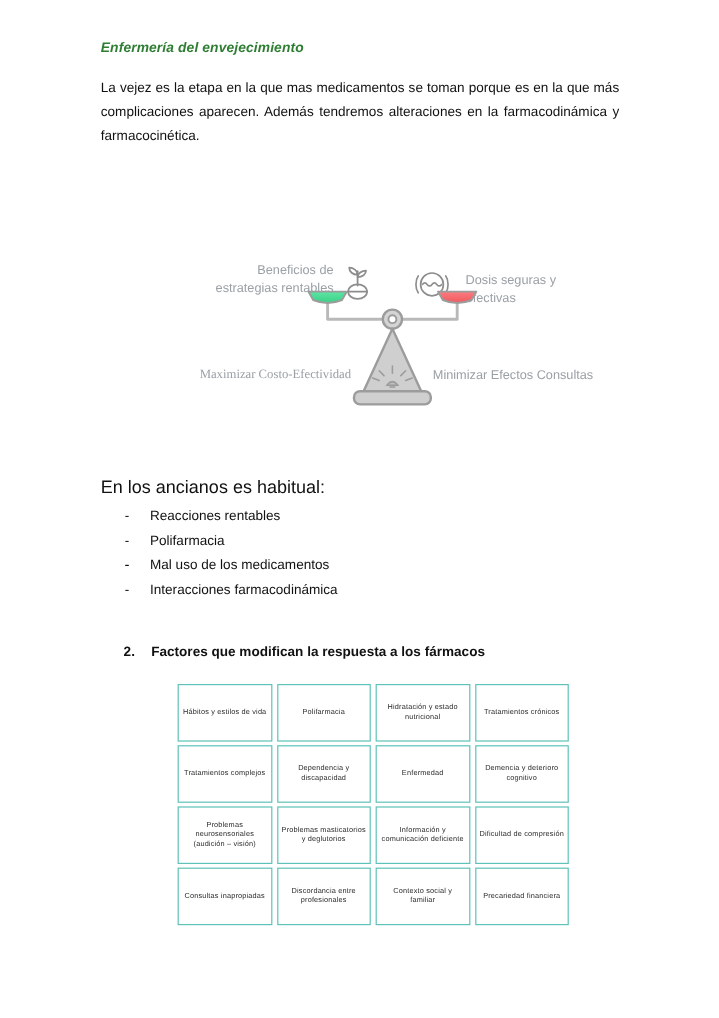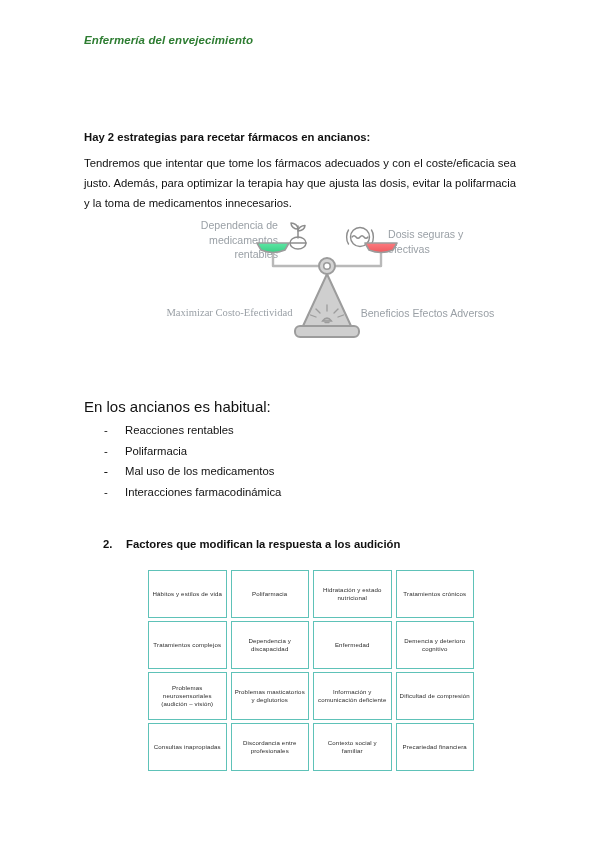--- a/index.html
+++ b/index.html
@@ -97,31 +97,30 @@
     filter:blur(.18px);
   }
 </style>
 </head>
 <body>
 
 <div class="page">
 
   <div class="doc-title">Enfermería del envejecimiento</div>
 
-
-  <div class="h-strategies">Hay 2 estrategias para recetar fármacos en ancianos:</div>
-
-  <div class="para p2">Tendremos que intentar que tome los fármacos adecuados y con el coste/eficacia sea justo. Además, para optimizar la terapia hay que ajusta las dosis, evitar la polifarmacia y la toma de medicamentos innecesarios.</div>
+  <div class="para p1">La vejez es la etapa en la que mas medicamentos se toman porque es en la que más complicaciones aparecen. Además tendremos alteraciones en la farmacodinámica y farmacocinética.</div>
+
+
 
   <div class="figure">
 
-    <div class="fig-label lbl-tl">Dependencia de medicamentos rentables</div>
+    <div class="fig-label lbl-tl">Beneficios de estrategias rentables</div>
     <div class="fig-label lbl-tr">Dosis seguras y efectivas</div>
     <div class="fig-label lbl-bl">Maximizar Costo-Efectividad</div>
-    <div class="fig-label lbl-br">Beneficios Efectos Adversos</div>
+    <div class="fig-label lbl-br">Minimizar Efectos Consultas</div>
 
     <svg class="icon-svg ic-plant" width="30" height="34" viewBox="0 0 30 34">
       <g fill="none" stroke="#8d8d8d" stroke-width="1.5" stroke-linecap="round" stroke-linejoin="round">
         <path d="M15 20 L15 8"></path>
         <path d="M15 11 C 11 11, 8 8.5, 8 5 C 11.5 5, 15 7.5, 15 11 Z"></path>
         <path d="M15 13 C 19 13, 22 10.5, 22 7.5 C 18.5 7.5, 15 9.8, 15 13 Z"></path>
         <ellipse cx="15" cy="25" rx="8" ry="6"></ellipse>
         <path d="M7 25 L23 25"></path>
       </g>
     </svg>
@@ -179,21 +178,21 @@
   <ul class="bullets">
     <li><span class="dash">-</span><span>Reacciones rentables</span></li>
     <li><span class="dash">-</span><span>Polifarmacia</span></li>
     <li><span class="dash">-</span></li>
     <li><span class="dash">-</span><span>Mal uso de los medicamentos</span></li>
     <li><span class="dash">-</span><span>Interacciones farmacodinámica</span></li>
   </ul>
 
   <div class="num-heading">
     <span class="num">2.</span>
-    <span>Factores que modifican la respuesta a los audición</span>
+    <span>Factores que modifican la respuesta a los fármacos</span>
   </div>
 
   <div class="factors">
     <div class="factor-cell">Hábitos y estilos de vida</div>
     <div class="factor-cell">Polifarmacia</div>
     <div class="factor-cell">Hidratación y estado nutricional</div>
     <div class="factor-cell">Tratamientos crónicos</div>
 
     <div class="factor-cell">Tratamientos complejos</div>
     <div class="factor-cell">Dependencia y discapacidad</div>

